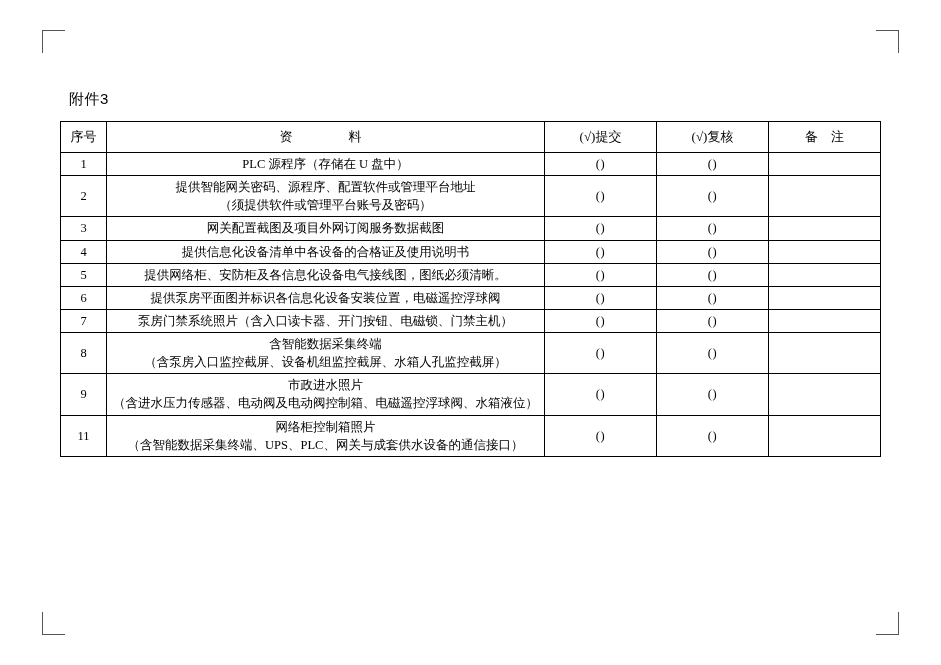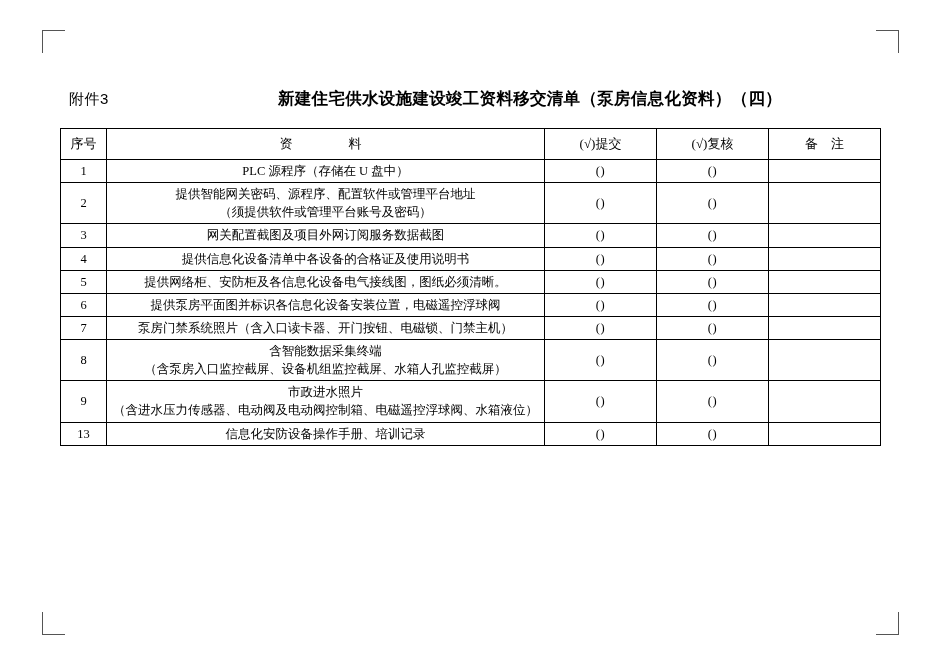--- a/index.html
+++ b/index.html
@@ -59,21 +59,21 @@
     font-family: "Liberation Serif", serif;
     font-size: 16.5px;
     font-weight: bold;
     letter-spacing: 0.3px;
     white-space: nowrap;
   }
   table.main {
     border-collapse: collapse;
     width: 820px;
     table-layout: fixed;
-    margin-top: 8px;
+    margin-top: 1px;
   }
   table.main td, table.main th {
     border: 1px solid #000;
     font-family: "Liberation Serif", serif;
     font-size: 12.5px;
     text-align: center;
     vertical-align: middle;
     padding: 2px 3px;
     line-height: 1.45;
   }
@@ -123,21 +123,20 @@
 
 <div class="page">
   <div class="crop tl"></div>
   <div class="crop tr"></div>
   <div class="crop bl"></div>
   <div class="crop br"></div>
 
   <div class="content">
     <div class="header-row">
       <div class="attachment-label">附件3</div>
-      <div class="doc-title">新建住宅供水设施建设竣工资料移交清单（泵房信息化资料）（四）</div>
     </div>
 
     <table class="main">
       <colgroup>
         <col class="col-no">
         <col class="col-mat">
         <col class="col-sub">
         <col class="col-rev">
         <col class="col-rem">
       </colgroup>
@@ -229,23 +228,24 @@
           <td class="row-no">9</td>
           <td class="material">
             <span>市政进水照片</span>
             <span class="line2">（含进水压力传感器、电动阀及电动阀控制箱、电磁遥控浮球阀、水箱液位）</span>
           </td>
           <td class="mark">()</td>
           <td class="mark">()</td>
           <td></td>
         </tr>
         <tr>
-          <td class="row-no">13</td>
-          <td class="material">
-            <span>信息化安防设备操作手册、培训记录</span>
+          <td class="row-no">11</td>
+          <td class="material">
+            <span>网络柜控制箱照片</span>
+            <span class="line2">（含智能数据采集终端、UPS、PLC、网关与成套供水设备的通信接口）</span>
           </td>
           <td class="mark">()</td>
           <td class="mark">()</td>
           <td></td>
         </tr>
       </tbody>
     </table>
   </div>
 </div>
 

